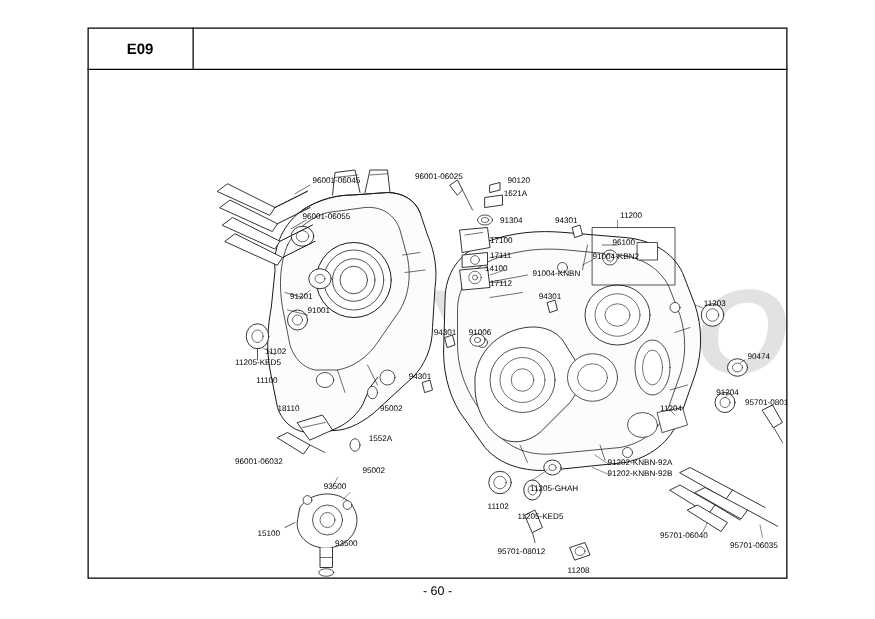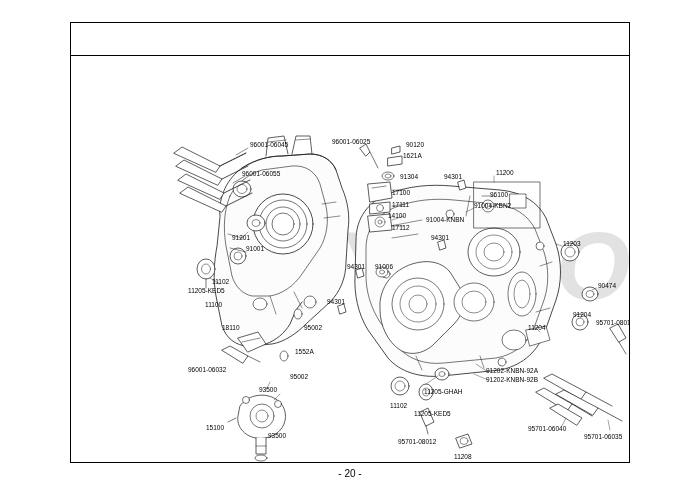--- a/index.html
+++ b/index.html
@@ -108,20 +108,21 @@
   }
 </style>
 </head>
 <body>
 
 <div class="page">
 
   <div class="frame"></div>
 
   <div class="title-bar">
+    <div class="code-cell">E09</div>
   </div>
 
   <div class="drawing">
 
     <div class="wm" style="left:195px; top:155px; font-size:96px; letter-spacing:2px;">KYMCO</div>
 
     <svg width="560" height="407" viewBox="0 0 560 407">
       <g fill="none" stroke="#1a1a1a" stroke-width="0.8" stroke-linejoin="round" stroke-linecap="round">
 
         <path d="M150 160 C148 140 158 122 172 112 C186 103 200 100 212 100
@@ -413,14 +414,14 @@
     <div class="lbl" style="left:344px; top:354px;">11205-KED5</div>
     <div class="lbl" style="left:136px; top:368px;">15100</div>
     <div class="lbl" style="left:198px; top:376px;">93500</div>
     <div class="lbl" style="left:458px; top:369px;">95701-06040</div>
     <div class="lbl" style="left:514px; top:377px;">95701-06035</div>
     <div class="lbl" style="left:328px; top:382px;">95701-08012</div>
     <div class="lbl" style="left:384px; top:397px;">11208</div>
 
   </div>
 
-  <div class="page-number">- 20 -</div>
+  <div class="page-number">- 60 -</div>
 </div>
 
 </body></html>

